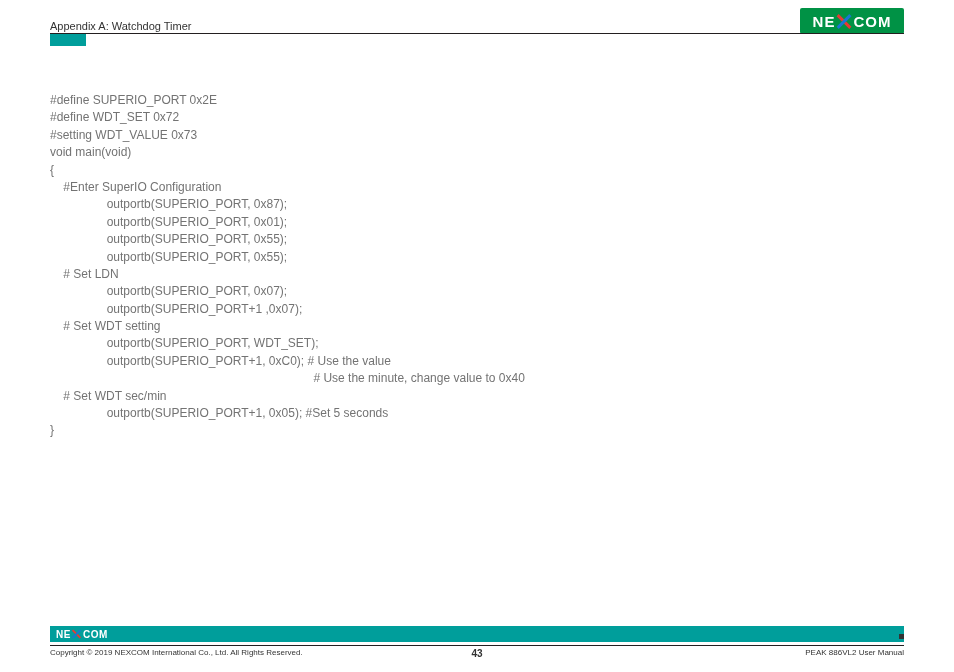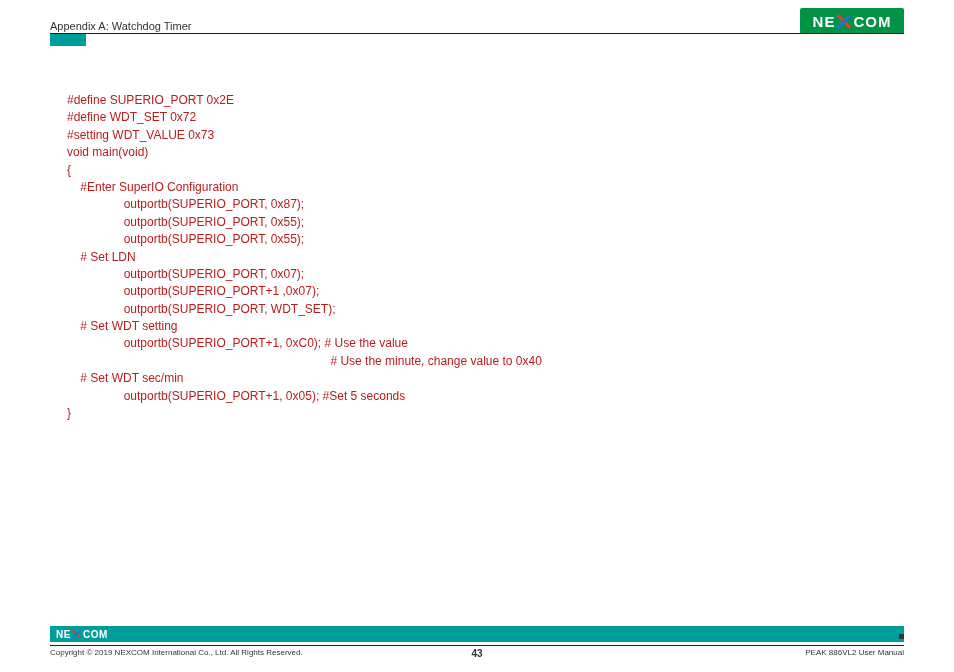--- a/index.html
+++ b/index.html
@@ -7,21 +7,21 @@
   .header { position: absolute; top: 16px; left: 50px; right: 60px; height: 28px; }
   .header-title { font-size: 11px; color: #333; }
   .header-rule { position: absolute; top: 33px; left: 50px; right: 50px; height: 1px; background: #231f20; }
   .teal-tab { position: absolute; top: 34px; left: 50px; width: 36px; height: 12px; background: #009e9b; }
   .logo-box { position: absolute; top: 8px; right: 50px; width: 104px; height: 26px; background: #009245; border-radius: 2px; display: flex; align-items: center; justify-content: center; }
   .logo-text { color: #fff; font-weight: 700; font-size: 15px; letter-spacing: 1px; display: flex; align-items: center; }
   .logo-x { width: 16px; height: 16px; position: relative; display: inline-block; margin: 0 1px; }
   .logo-x::before, .logo-x::after { content: ""; position: absolute; top: 7px; left: -1px; width: 18px; height: 3px; }
   .logo-x::before { background: #e53935; transform: rotate(45deg); }
   .logo-x::after { background: #1976d2; transform: rotate(-45deg); }
-  .content { position: absolute; top: 92px; left: 50px; right: 50px; font-size: 12px; line-height: 1.45; color: #b91c1c; margin-left: 17px; }
+  .content { position: absolute; top: 92px; left: 50px; right: 50px; font-size: 12px; line-height: 1.45; color: #737373; }
   .code { white-space: pre; font-family: "Segoe UI", Arial, sans-serif; }
   .footer-band { position: absolute; left: 50px; right: 50px; bottom: 30px; height: 16px; background: #009e9b; display: flex; align-items: center; }
   .footer-logo { color: #fff; font-weight: 700; font-size: 10px; letter-spacing: 0.5px; margin-left: 6px; display: flex; align-items: center; }
   .footer-x { width: 10px; height: 10px; position: relative; display: inline-block; margin: 0 1px; }
   .footer-x::before, .footer-x::after { content: ""; position: absolute; top: 4px; left: -1px; width: 11px; height: 2px; }
   .footer-x::before { background: #e53935; transform: rotate(45deg); }
   .footer-x::after { background: #1976d2; transform: rotate(-45deg); }
   .footer-squares { position: absolute; right: 50px; bottom: 30px; width: 20px; height: 16px; }
   .sq { position: absolute; width: 5px; height: 5px; background: #009e9b; }
   .sq.a { right: 0; bottom: 10px; }
@@ -51,29 +51,30 @@
 
 <div class="content">
 <div class="code">#define SUPERIO_PORT 0x2E</div>
 <div class="code">#define WDT_SET 0x72</div>
 <div class="code">#setting WDT_VALUE 0x73</div>
 <div class="code"></div>
 <div class="code">void main(void)</div>
 <div class="code">{</div>
 <div class="code">    #Enter SuperIO Configuration</div>
 <div class="code">                 outportb(SUPERIO_PORT, 0x87);</div>
+<div class="code">                 outportb(SUPERIO_PORT, 0x01);</div>
 <div class="code">                 outportb(SUPERIO_PORT, 0x55);</div>
 <div class="code">                 outportb(SUPERIO_PORT, 0x55);</div>
 <div class="code"></div>
 <div class="code">    # Set LDN</div>
 <div class="code">                 outportb(SUPERIO_PORT, 0x07);</div>
 <div class="code">                 outportb(SUPERIO_PORT+1 ,0x07);</div>
 <div class="code"></div>
+<div class="code">    # Set WDT setting</div>
 <div class="code">                 outportb(SUPERIO_PORT, WDT_SET);</div>
-<div class="code">    # Set WDT setting</div>
 <div class="code">                 outportb(SUPERIO_PORT+1, 0xC0); # Use the value</div>
 <div class="code">                                                                               # Use the minute, change value to 0x40</div>
 <div class="code">    # Set WDT sec/min</div>
 <div class="code">                 outportb(SUPERIO_PORT+1, 0x05); #Set 5 seconds</div>
 <div class="code">}</div>
 </div>
 
 <div class="footer-band">
   <span class="footer-logo">
     <span>NE</span>

